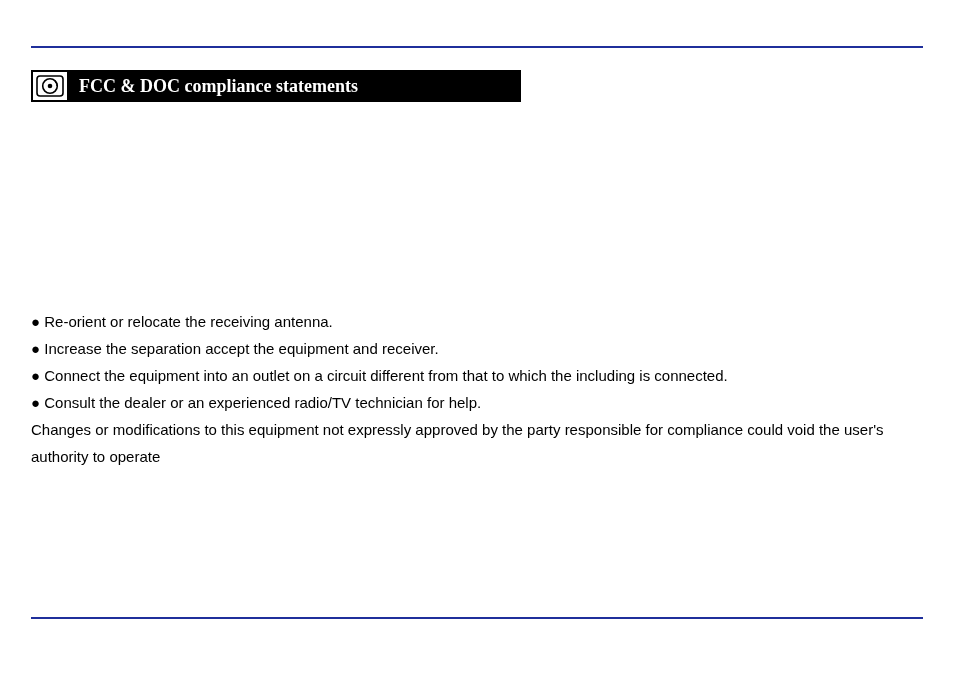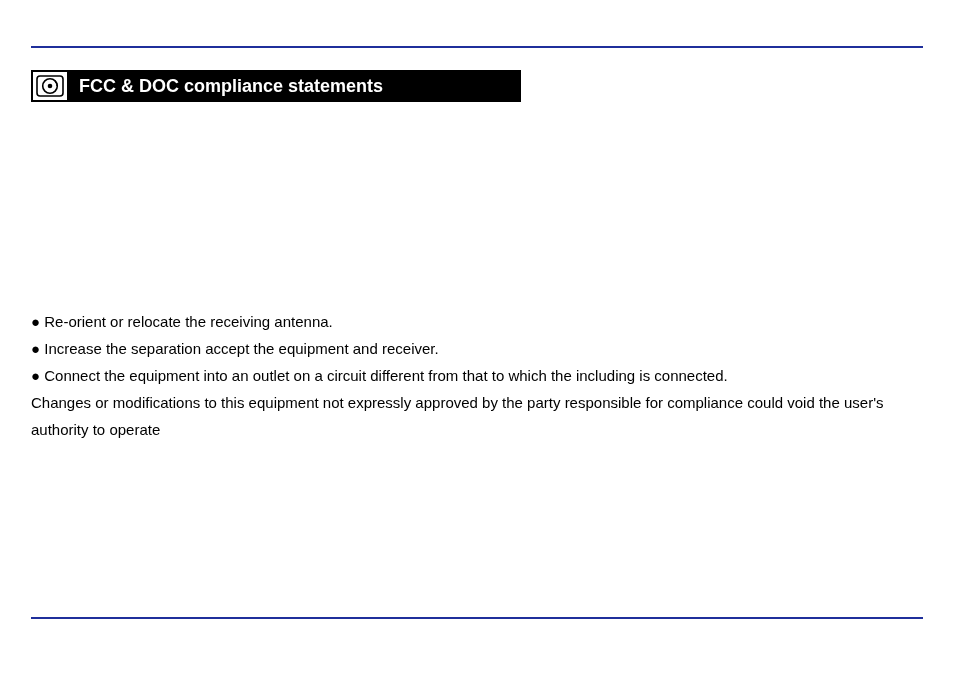--- a/index.html
+++ b/index.html
@@ -54,20 +54,21 @@
     align-items: center;
     justify-content: center;
     margin-right: 10px;
   }
   .heading-icon svg { display: block; }
   .heading-text {
     color: #ffffff;
     font-size: 18px;
     font-weight: 600;
     white-space: nowrap;
+    font-family: Liberation Serif, serif;
   }
   .hidden-intro {
     position: absolute;
     top: 120px;
     left: 31px;
     right: 31px;
     color: #ffffff;
     font-size: 15px;
     line-height: 27px;
   }
@@ -106,20 +107,21 @@
 
   <div class="hidden-intro">
     <p>This device complies with Part 15 of the FCC Rules. Operation is subject to the following two conditions: (1) this device may not cause harmful interference, and (2) this device must accept any interference received, including interference that may cause undesired operation.</p>
     <p>This equipment has been tested and found to comply with the limits for a Class B digital device, pursuant to part 15 of the FCC Rules. These limits are designed to provide reasonable protection against harmful interference in a residential installation. This equipment generates, uses and can radiate radio frequency energy and, if not installed and used in accordance with the instructions, may cause harmful interference to radio communications. However, there is no guarantee that interference will not occur in a particular installation. If this equipment does cause harmful interference to radio or television reception, which can be determined by turning the equipment off and on, the user is encouraged to try to correct the interference by one or more of the following measures:</p>
   </div>
 
   <div class="body-text">
     <p>● <span>Re-orient or relocate the receiving antenna.</span></p>
     <p>● <span>Increase the separation accept the equipment and receiver.</span></p>
     <p>● <span>Connect the equipment into an outlet on a circuit different from that to which the including is connected.</span></p>
+    <p>● <span>Consult the dealer or an experienced radio/TV technician for help.</span></p>
     <p>
       <span>Changes or modifications to this equipment not expressly approved by the party responsible for compliance could void the user's authority to operate</span>
       <span class="hidden-tail">the equipment.</span>
     </p>
   </div>
 
   <div class="hr-bottom"></div>
 
 </div>
 

